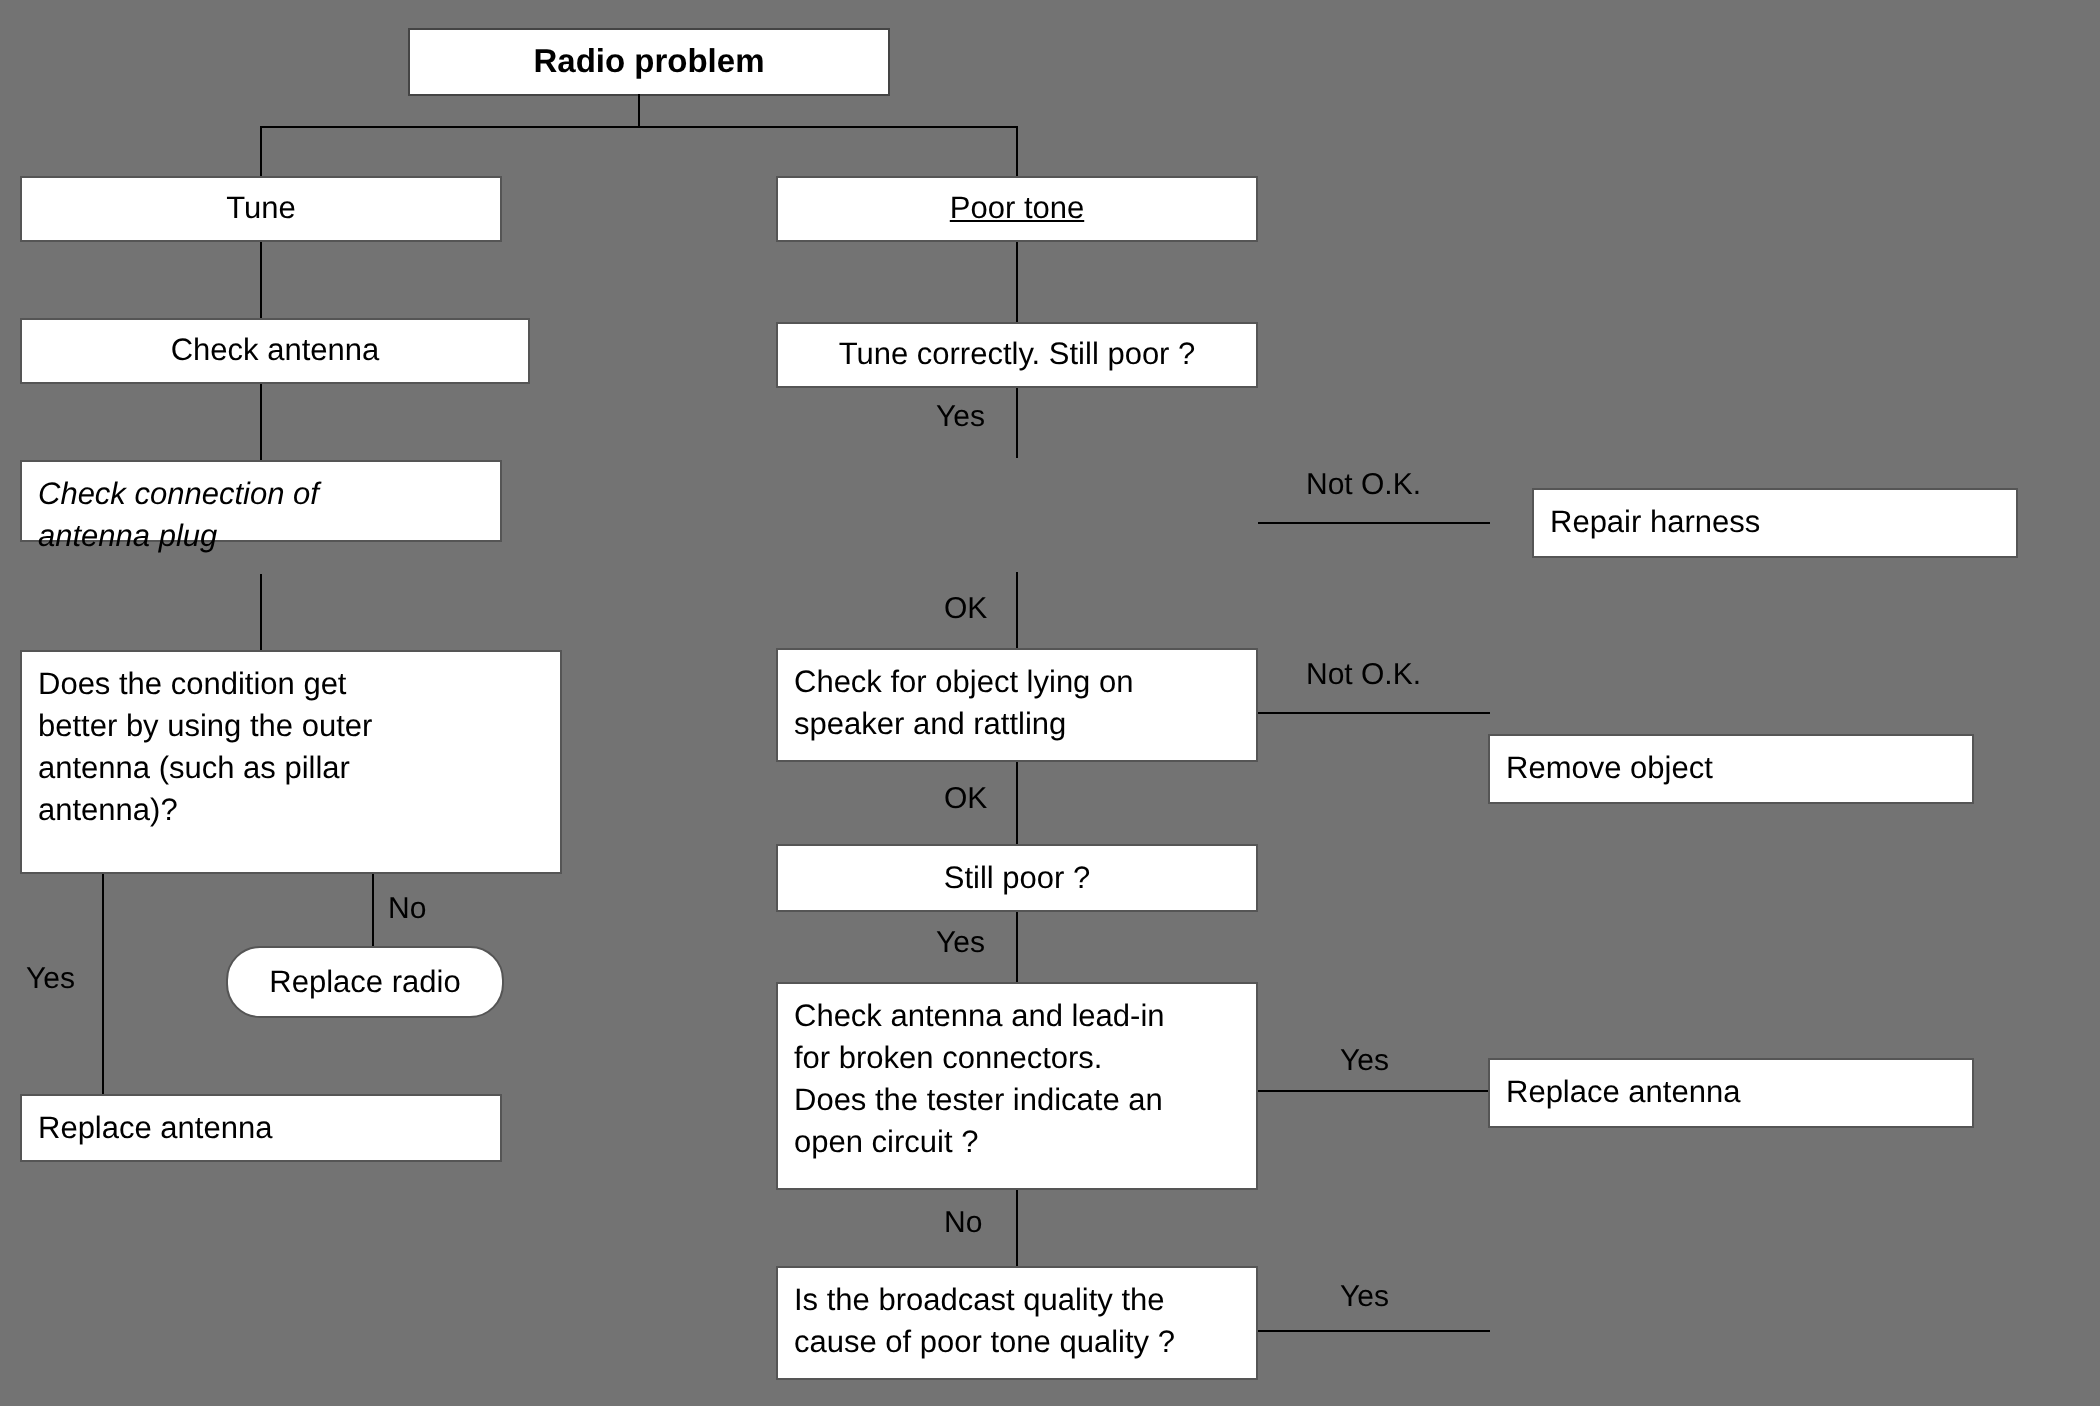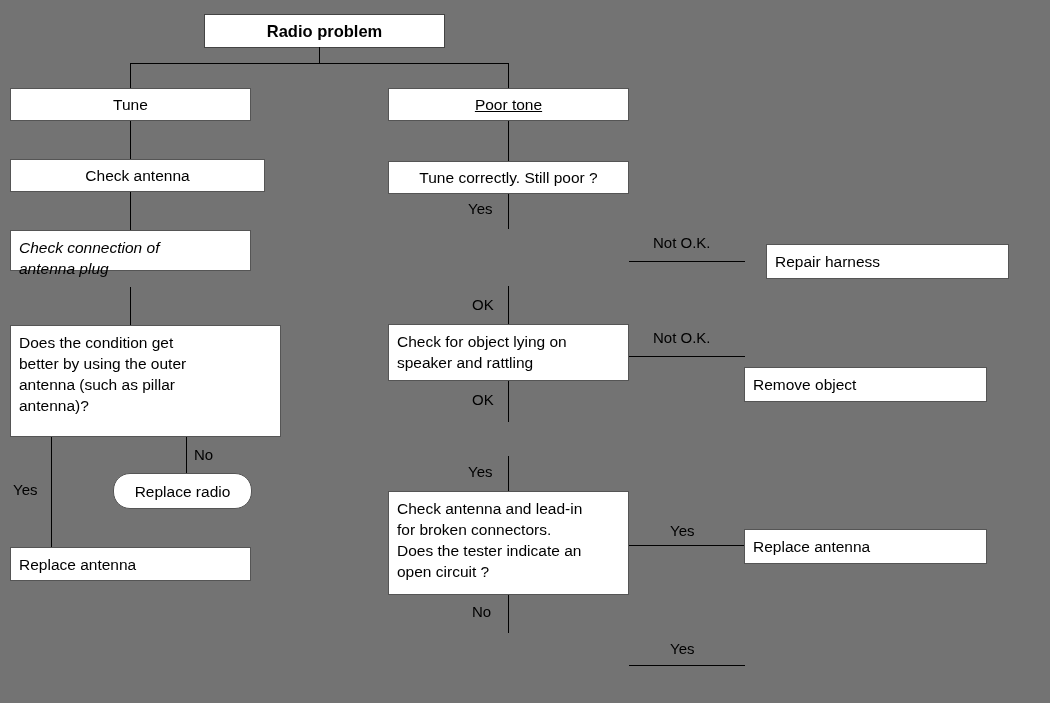--- a/index.html
+++ b/index.html
@@ -138,33 +138,36 @@
   <div class="box left" style="left:388px; top:324px; width:241px; height:57px;">Check for object lying on
 speaker and rattling</div>
 
   <div class="hline" style="left:629px; top:356px; width:116px;"></div>
   <div class="elabel" style="left:653px; top:329px;">Not O.K.</div>
   <div class="box leftmid" style="left:744px; top:338px; width:243px; height:35px;margin-top:29px;">Remove object</div>
 
   <div class="vline" style="left:508px; top:381px; height:41px;"></div>
   <div class="elabel" style="left:472px; top:391px;">OK</div>
 
+  <div class="box center" style="left:388px; top:422px; width:241px; height:34px;">Still poor ?</div>
 
   <div class="vline" style="left:508px; top:456px; height:35px;"></div>
   <div class="elabel" style="left:468px; top:463px;">Yes</div>
 
   <div class="box left" style="left:388px; top:491px; width:241px; height:104px;">Check antenna and lead-in
 for broken connectors.
 Does the tester indicate an
 open circuit ?</div>
 
   <div class="hline" style="left:629px; top:545px; width:116px;"></div>
   <div class="elabel" style="left:670px; top:522px;">Yes</div>
   <div class="box leftmid" style="left:744px; top:529px; width:243px; height:35px;">Replace antenna</div>
 
   <div class="vline" style="left:508px; top:595px; height:38px;"></div>
   <div class="elabel" style="left:472px; top:603px;">No</div>
 
+  <div class="box left" style="left:388px; top:633px; width:241px; height:57px;">Is the broadcast quality the
+cause of poor tone quality ?</div>
 
   <div class="hline" style="left:629px; top:665px; width:116px;"></div>
   <div class="elabel" style="left:670px; top:640px;">Yes</div>
 
 </div>
 
 </body></html>

